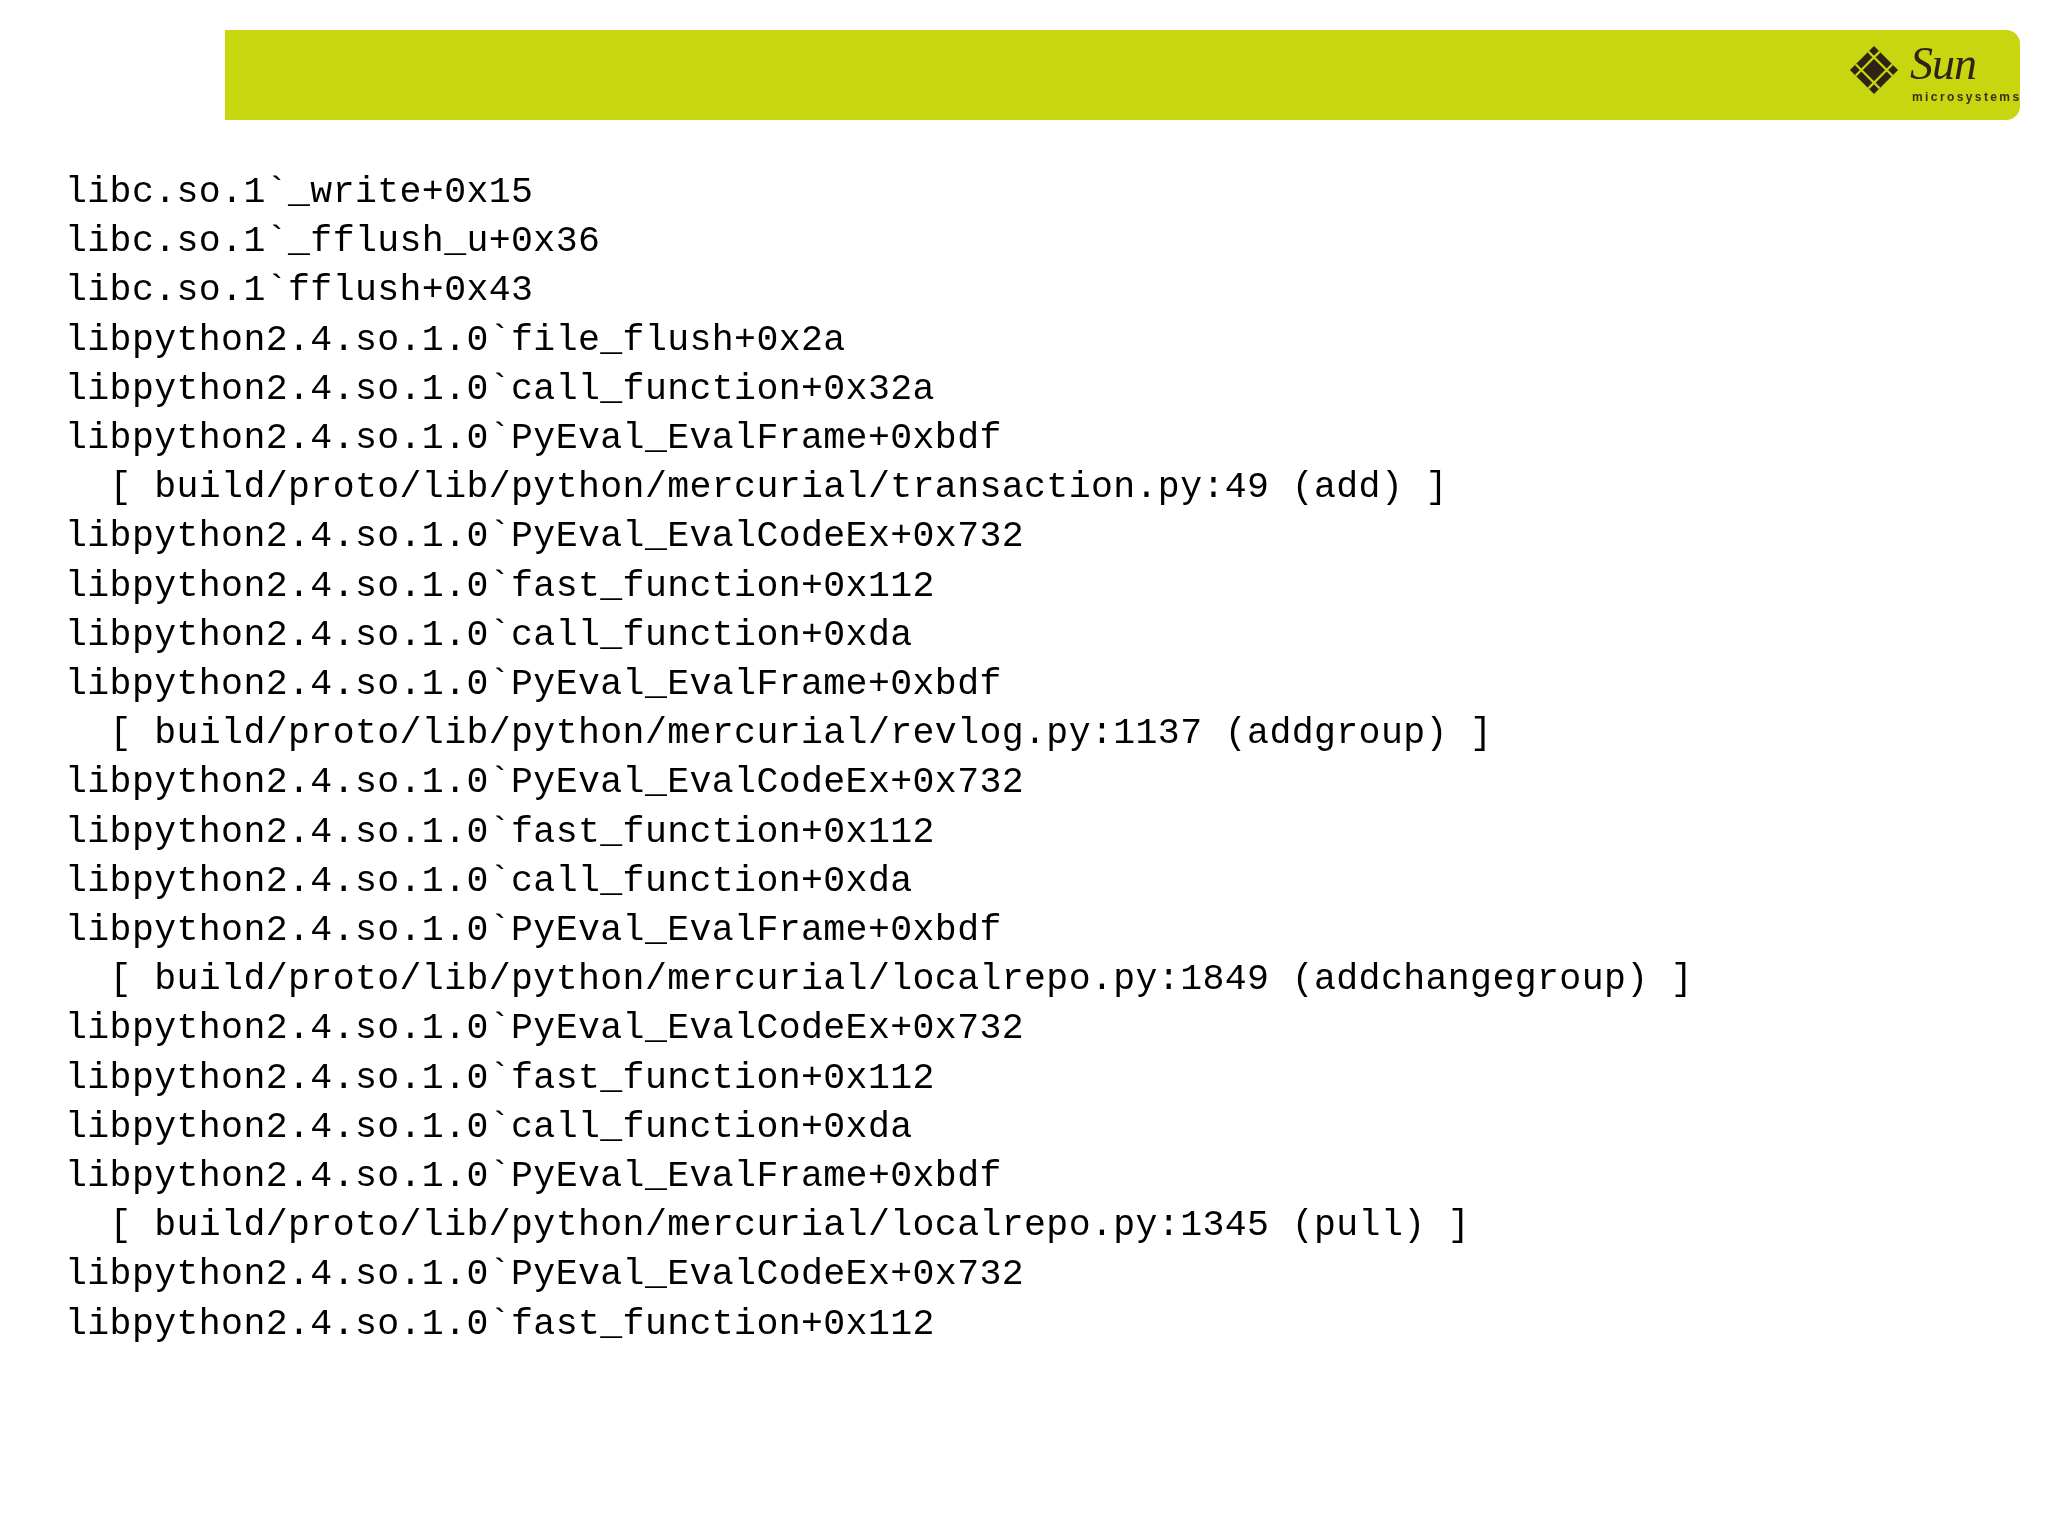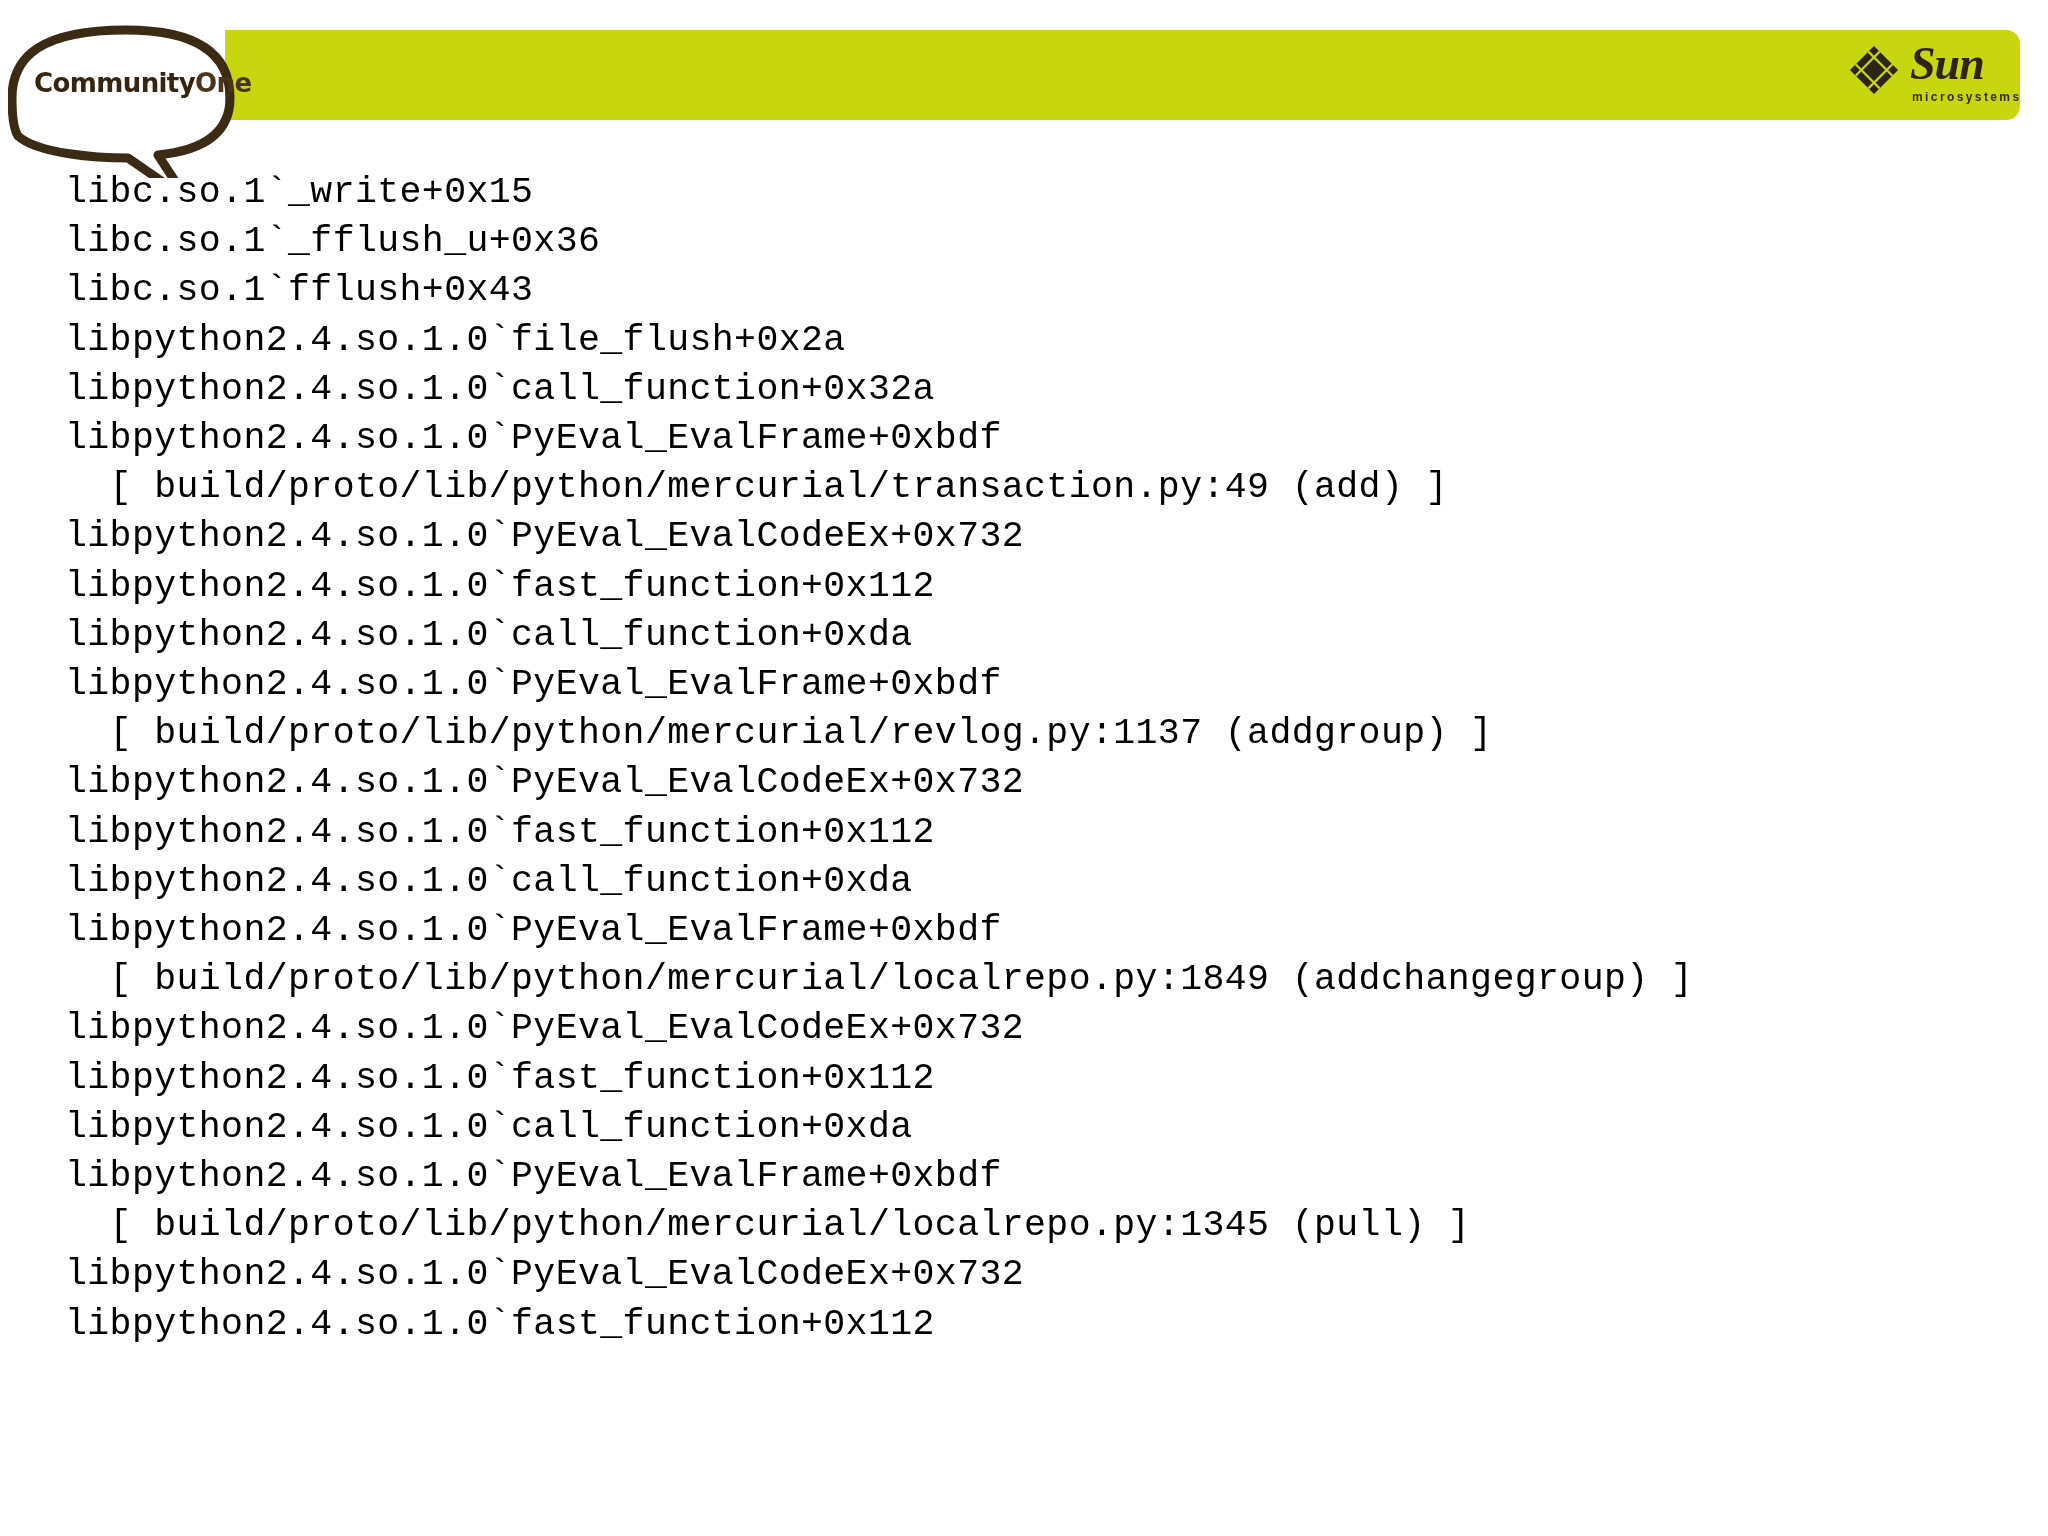--- a/index.html
+++ b/index.html
@@ -71,21 +71,21 @@
     width: 52px;
     height: 52px;
   }
   .sun-wordmark {
     position: absolute;
     left: 62px;
     top: 0px;
     font-family: "Liberation Serif", serif;
     font-style: italic;
     font-size: 46px;
-    font-weight: bold;
+    font-weight: normal;
     color: #2f2414;
     letter-spacing: -1px;
     line-height: 52px;
   }
   .sun-sub {
     position: absolute;
     left: 64px;
     top: 52px;
     font-family: "Liberation Sans", sans-serif;
     font-size: 12px;
@@ -134,26 +134,20 @@
     height: 120px;
   }
 </style>
 </head>
 <body>
 
 <div class="slide-header">
 
   <div class="green-banner"></div>
 
-  <div class="co-logo">
-    <svg width="240" height="160" viewBox="0 0 240 160">
-      <path d="M10,118 C6,112 4,98 4,80 C4,38 34,12 118,12 C192,12 222,38 222,80 C222,112 200,132 150,137 L178,180 L120,140 C90,140 30,136 10,118 Z" fill="none" stroke="#3b2a14" stroke-width="9" stroke-linejoin="round"></path>
-    </svg>
-    <div class="co-logo-text"><span>Community</span><span class="co-one">One</span></div>
-  </div>
 
   <div class="sun-logo">
     <svg class="sun-diamond" viewBox="0 0 52 52">
       <g transform="translate(26,26) rotate(45)">
         <rect x="-17" y="-17" width="34" height="34" fill="#2e2414"></rect>
         <path d="M-17,-9 h34 M-17,9 h34 M-9,-17 v34 M9,-17 v34" stroke="#c7d60f" stroke-width="2.2" fill="none"></path>
       </g>
     </svg>
     <div class="sun-wordmark">Sun</div>
     <div class="sun-sub">microsystems</div>

